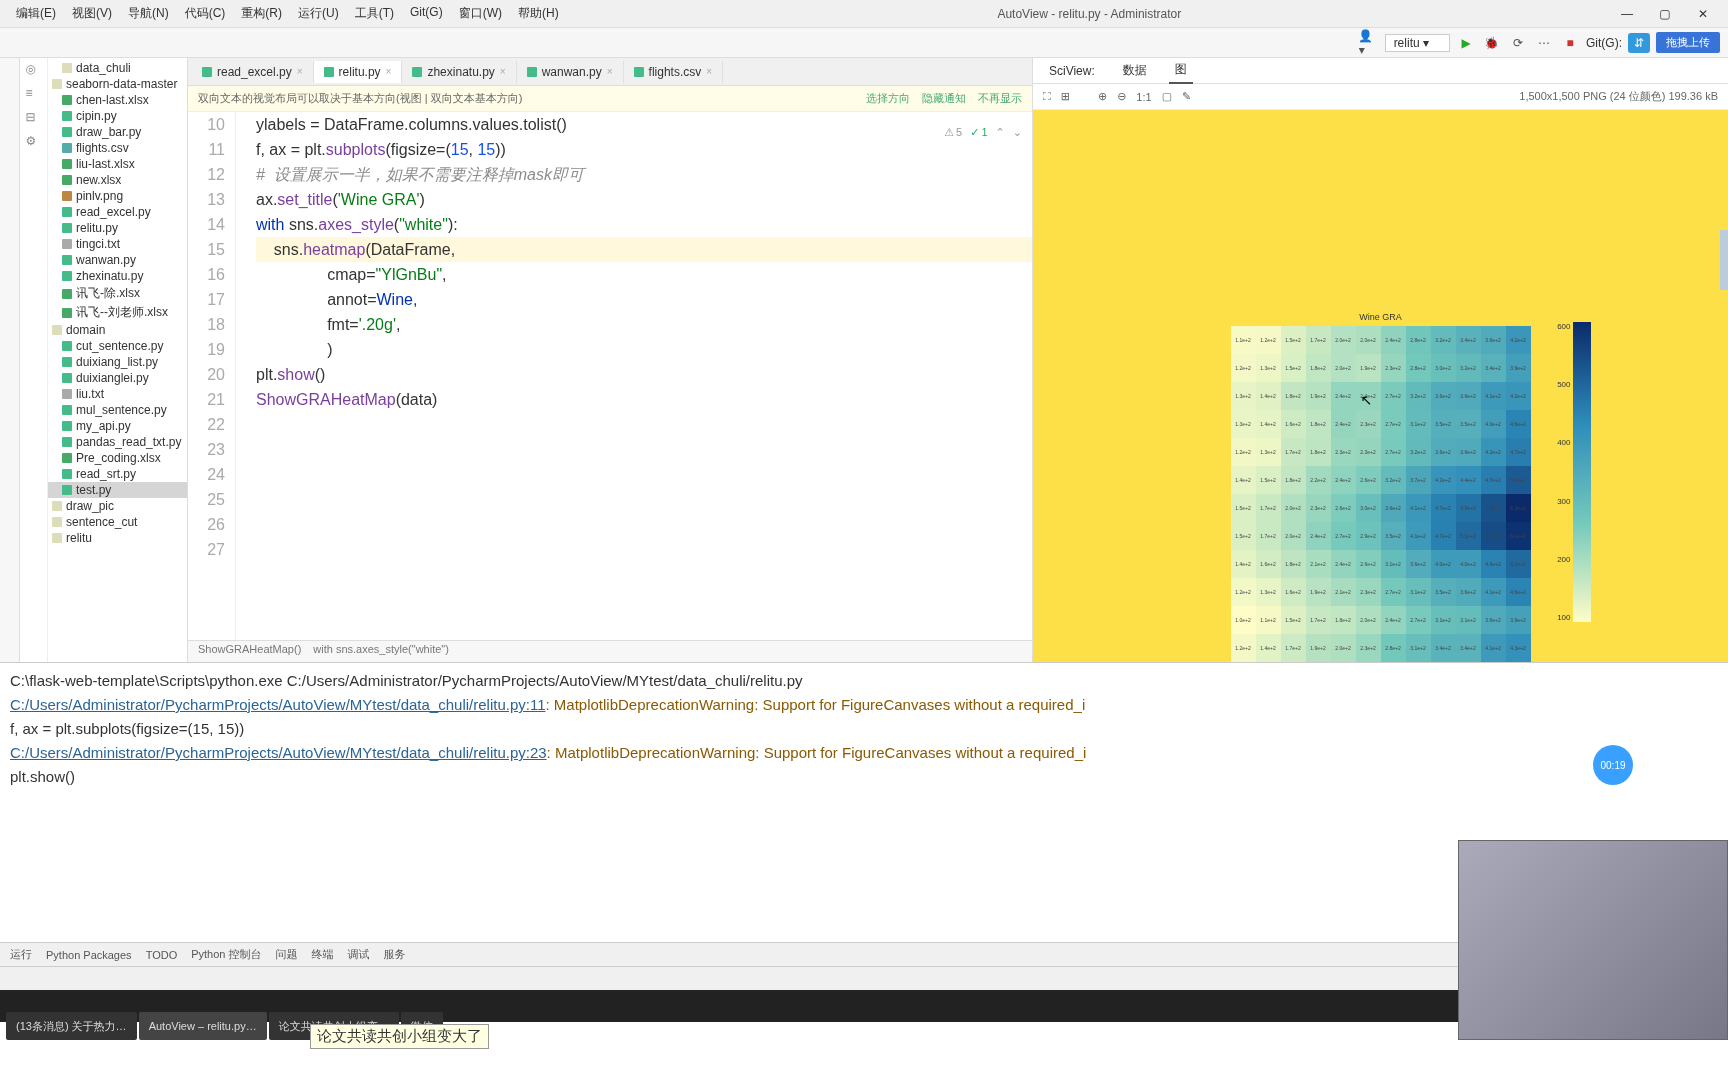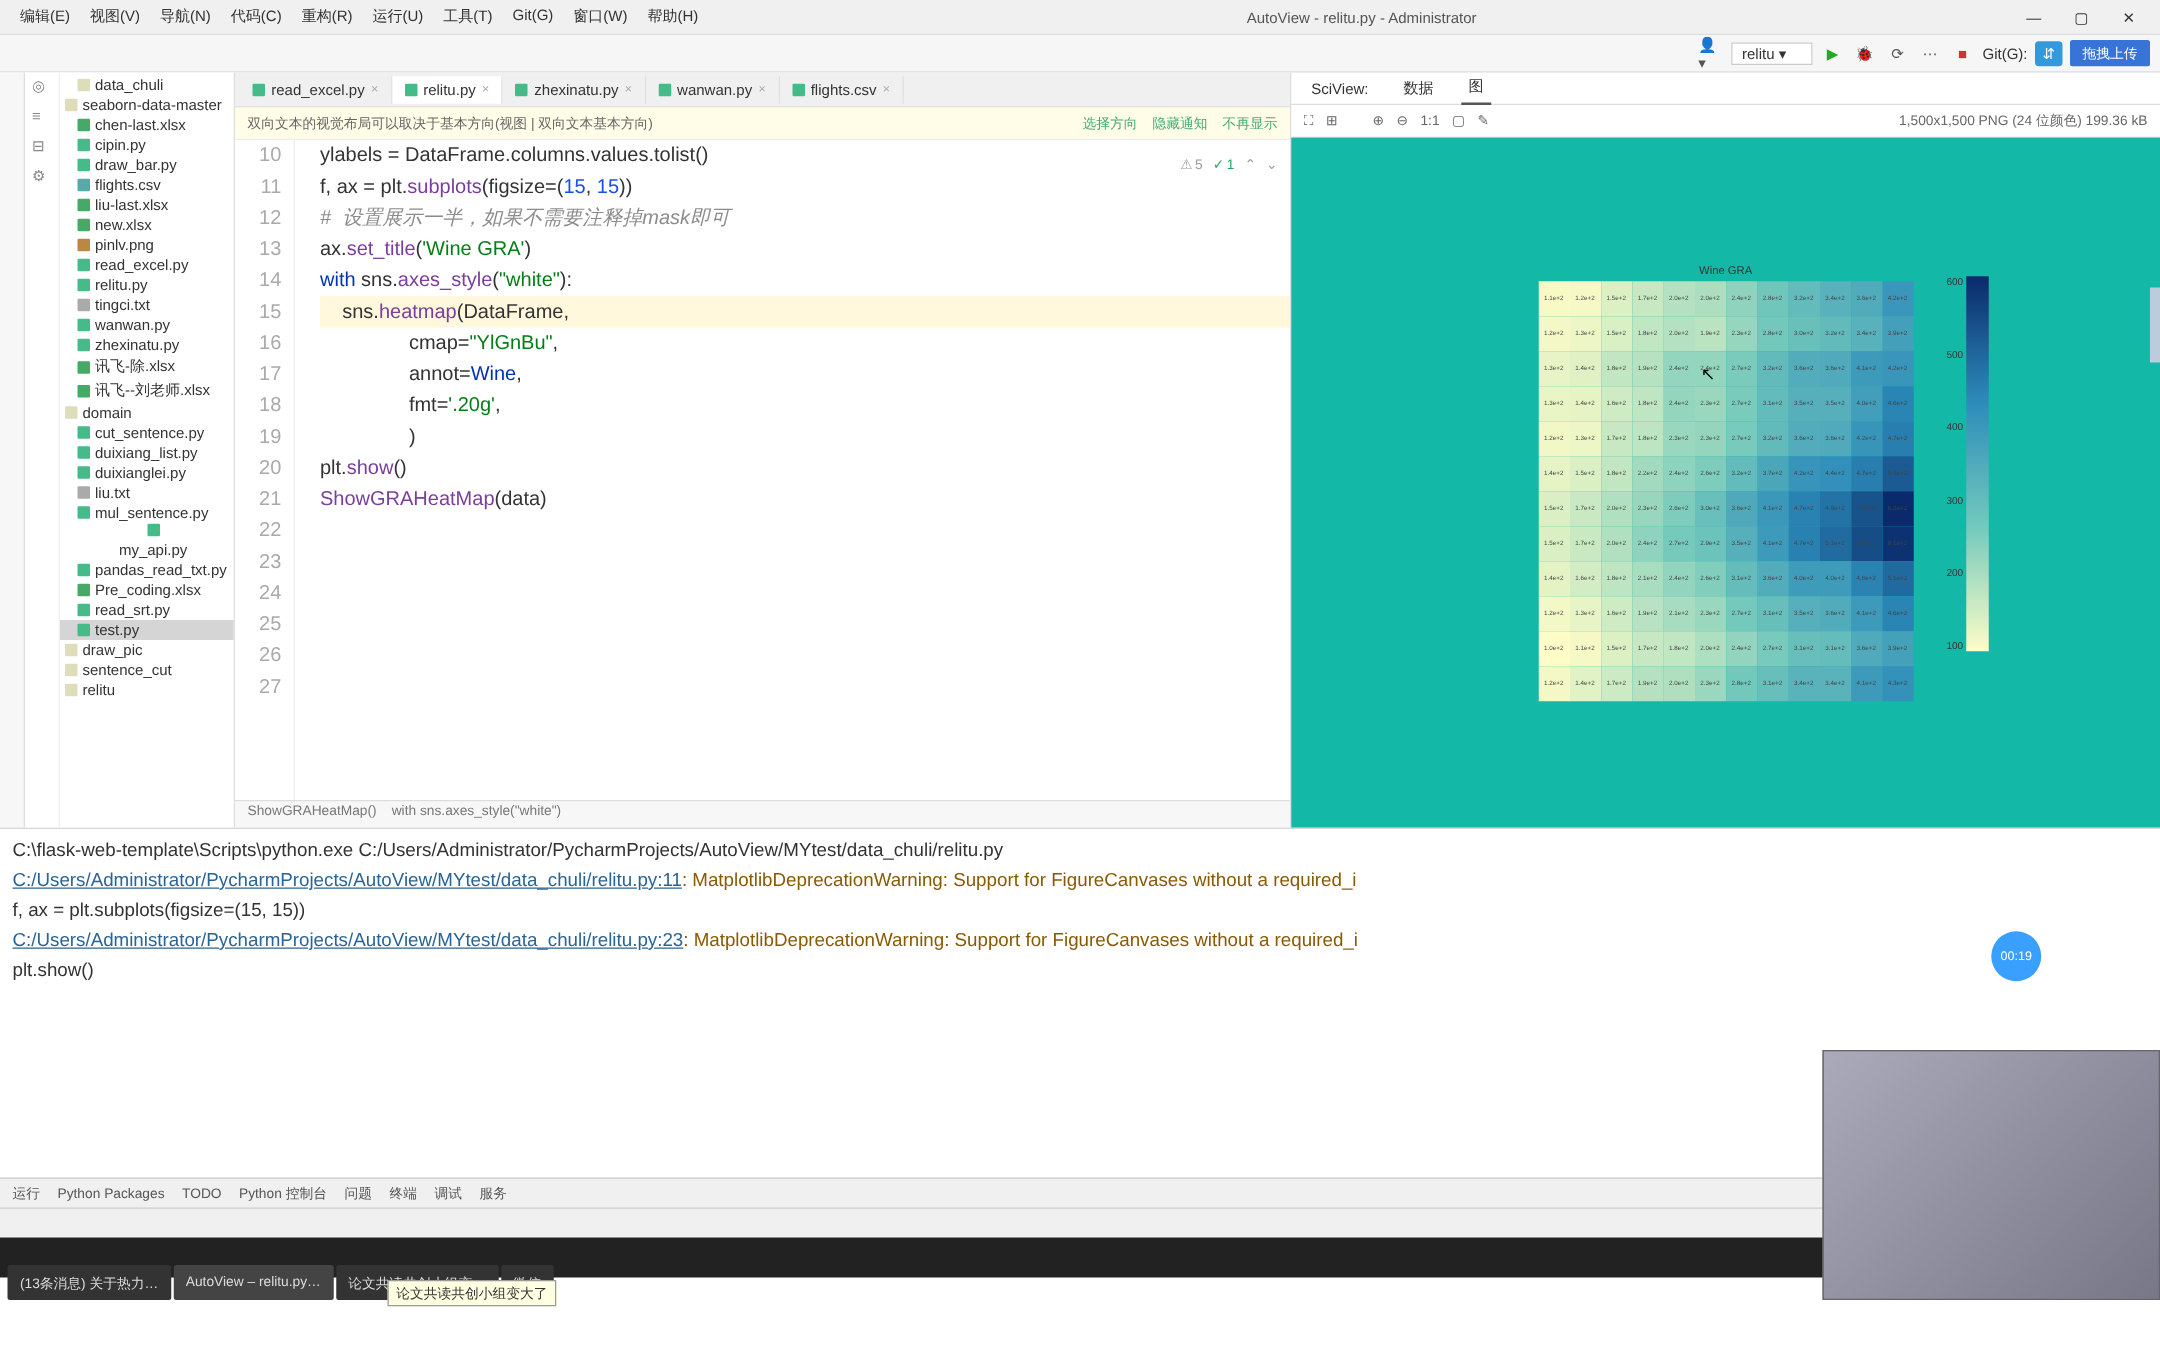--- a/index.html
+++ b/index.html
@@ -49,34 +49,34 @@
 .code-body .hl { background:#fff8dc; display:block; }
 .inspect { position:absolute; top:8px; right:10px; font-size:11px; display:flex; gap:8px; color:#999; }
 .inspect span { display:flex; align-items:center; gap:2px; }
 .at-crumb { height:22px; background:#f7f7f7; border-top:1px solid #ddd; padding:2px 10px; font-size:11px; color:#777; display:flex; gap:12px; }
 .sciview { width:696px; border-left:1px solid #ddd; display:flex; flex-direction:column; }
 .sci-tabs { height:26px; display:flex; align-items:center; padding-left:10px; gap:16px; border-bottom:1px solid #ddd; font-size:12px; }
 .sci-tabs span { padding:4px 6px; cursor:pointer; }
 .sci-tabs span.active { border-bottom:2px solid #555; }
 .sci-toolbar { height:26px; display:flex; align-items:center; padding:0 10px; gap:10px; border-bottom:1px solid #eee; font-size:11px; color:#666; }
 .sci-toolbar .spacer { flex:1; }
-.sci-content { flex:1; background:#14b8a6; display:flex; align-items:center; justify-content:center; position:relative; }
+.sci-content { flex:1; background:#fde047; display:flex; align-items:flex-end; justify-content:center; position:relative; }
 .heatmap-wrap { position:relative; }
 .heatmap { display:grid; grid-template-columns:repeat(12,25px); gap:0; }
 .cell { width:25px; height:28px; font-size:5px; display:flex; align-items:center; justify-content:center; color:#444; }
 .hm-title { text-align:center; font-size:9px; margin-bottom:4px; color:#333; }
 .colorbar { width:18px; height:300px; position:absolute; right:-60px; top:10px; background:linear-gradient(#0a2a6b,#2d8bba,#73c9bc,#fefdc7); }
 .cb-labels { position:absolute; right:-40px; top:10px; height:300px; display:flex; flex-direction:column; justify-content:space-between; font-size:8px; }
 .cursor-arrow { position:absolute; top:80px; left:130px; font-size:14px; color:#000; pointer-events:none; }
 .console { height:280px; background:#fff; border-top:1px solid #ccc; font-family:Consolas,monospace; font-size:15px; padding:6px 10px; overflow:hidden; line-height:24px; }
 .console .link { color:#2a6496; text-decoration:underline; }
 .console .warn { color:#8a5a00; }
 .bottom-tabs { height:24px; background:#f0f0f0; border-top:1px solid #ccc; display:flex; align-items:center; gap:14px; padding:0 10px; font-size:11px; }
 .bottom-tabs span { cursor:pointer; color:#555; display:flex; gap:4px; align-items:center; }
-.tooltip { position:absolute; background:#ffffe1; border:1px solid #999; padding:2px 6px; font-size:11px; left:310px; top:770px; z-index:50; }
+.tooltip { position:absolute; background:#ffffe1; border:1px solid #999; padding:2px 6px; font-size:15px; left:310px; top:770px; z-index:50; }
 .status { height:24px; background:#f0f0f0; border-top:1px solid #ccc; display:flex; align-items:center; justify-content:flex-end; gap:18px; padding:0 10px; font-size:11px; color:#666; }
 .taskbar { height:32px; background:#222; display:flex; align-items:center; color:#ddd; font-size:11px; gap:2px; padding-left:6px; }
 .task-item { padding:4px 10px; background:#333; display:flex; align-items:center; gap:6px; height:28px; border-radius:2px;margin-top:40px; }
 .task-item.active { background:#444; }
 .tray { margin-left:auto; display:flex; gap:6px; align-items:center; padding-right:8px; }
 .tray span { width:16px; height:16px; display:inline-block; }
 .webcam { position:absolute; right:0; top:840px; width:270px; height:200px; background:#888 linear-gradient(135deg,#aab,#778); border:1px solid #666; }
 .timer-bubble { position:absolute; right:95px; top:745px; width:40px; height:40px; border-radius:50%; background:#3aa0ff; color:#fff; display:flex; align-items:center; justify-content:center; font-size:10px; }
 .right-edge { position:absolute; right:0; top:230px; width:8px; height:60px; background:#bcd; }
 </style>
@@ -207,21 +207,21 @@
         <span>duixianglei.py</span>
       </div>
       <div class="tree-item" style="padding-left: 14px;">
         <span class="ficon txt"></span>
         <span>liu.txt</span>
       </div>
       <div class="tree-item" style="padding-left: 14px;">
         <span class="ficon py"></span>
         <span>mul_sentence.py</span>
       </div>
-      <div class="tree-item" style="padding-left: 14px; flex-direction: column;">
+      <div class="tree-item" style="padding-left: 14px;">
         <span class="ficon py"></span>
         <span>my_api.py</span>
       </div>
       <div class="tree-item" style="padding-left: 14px;">
         <span class="ficon py"></span>
         <span>pandas_read_txt.py</span>
       </div>
       <div class="tree-item" style="padding-left: 14px;">
         <span class="ficon xls"></span>
         <span>Pre_coding.xlsx</span>

